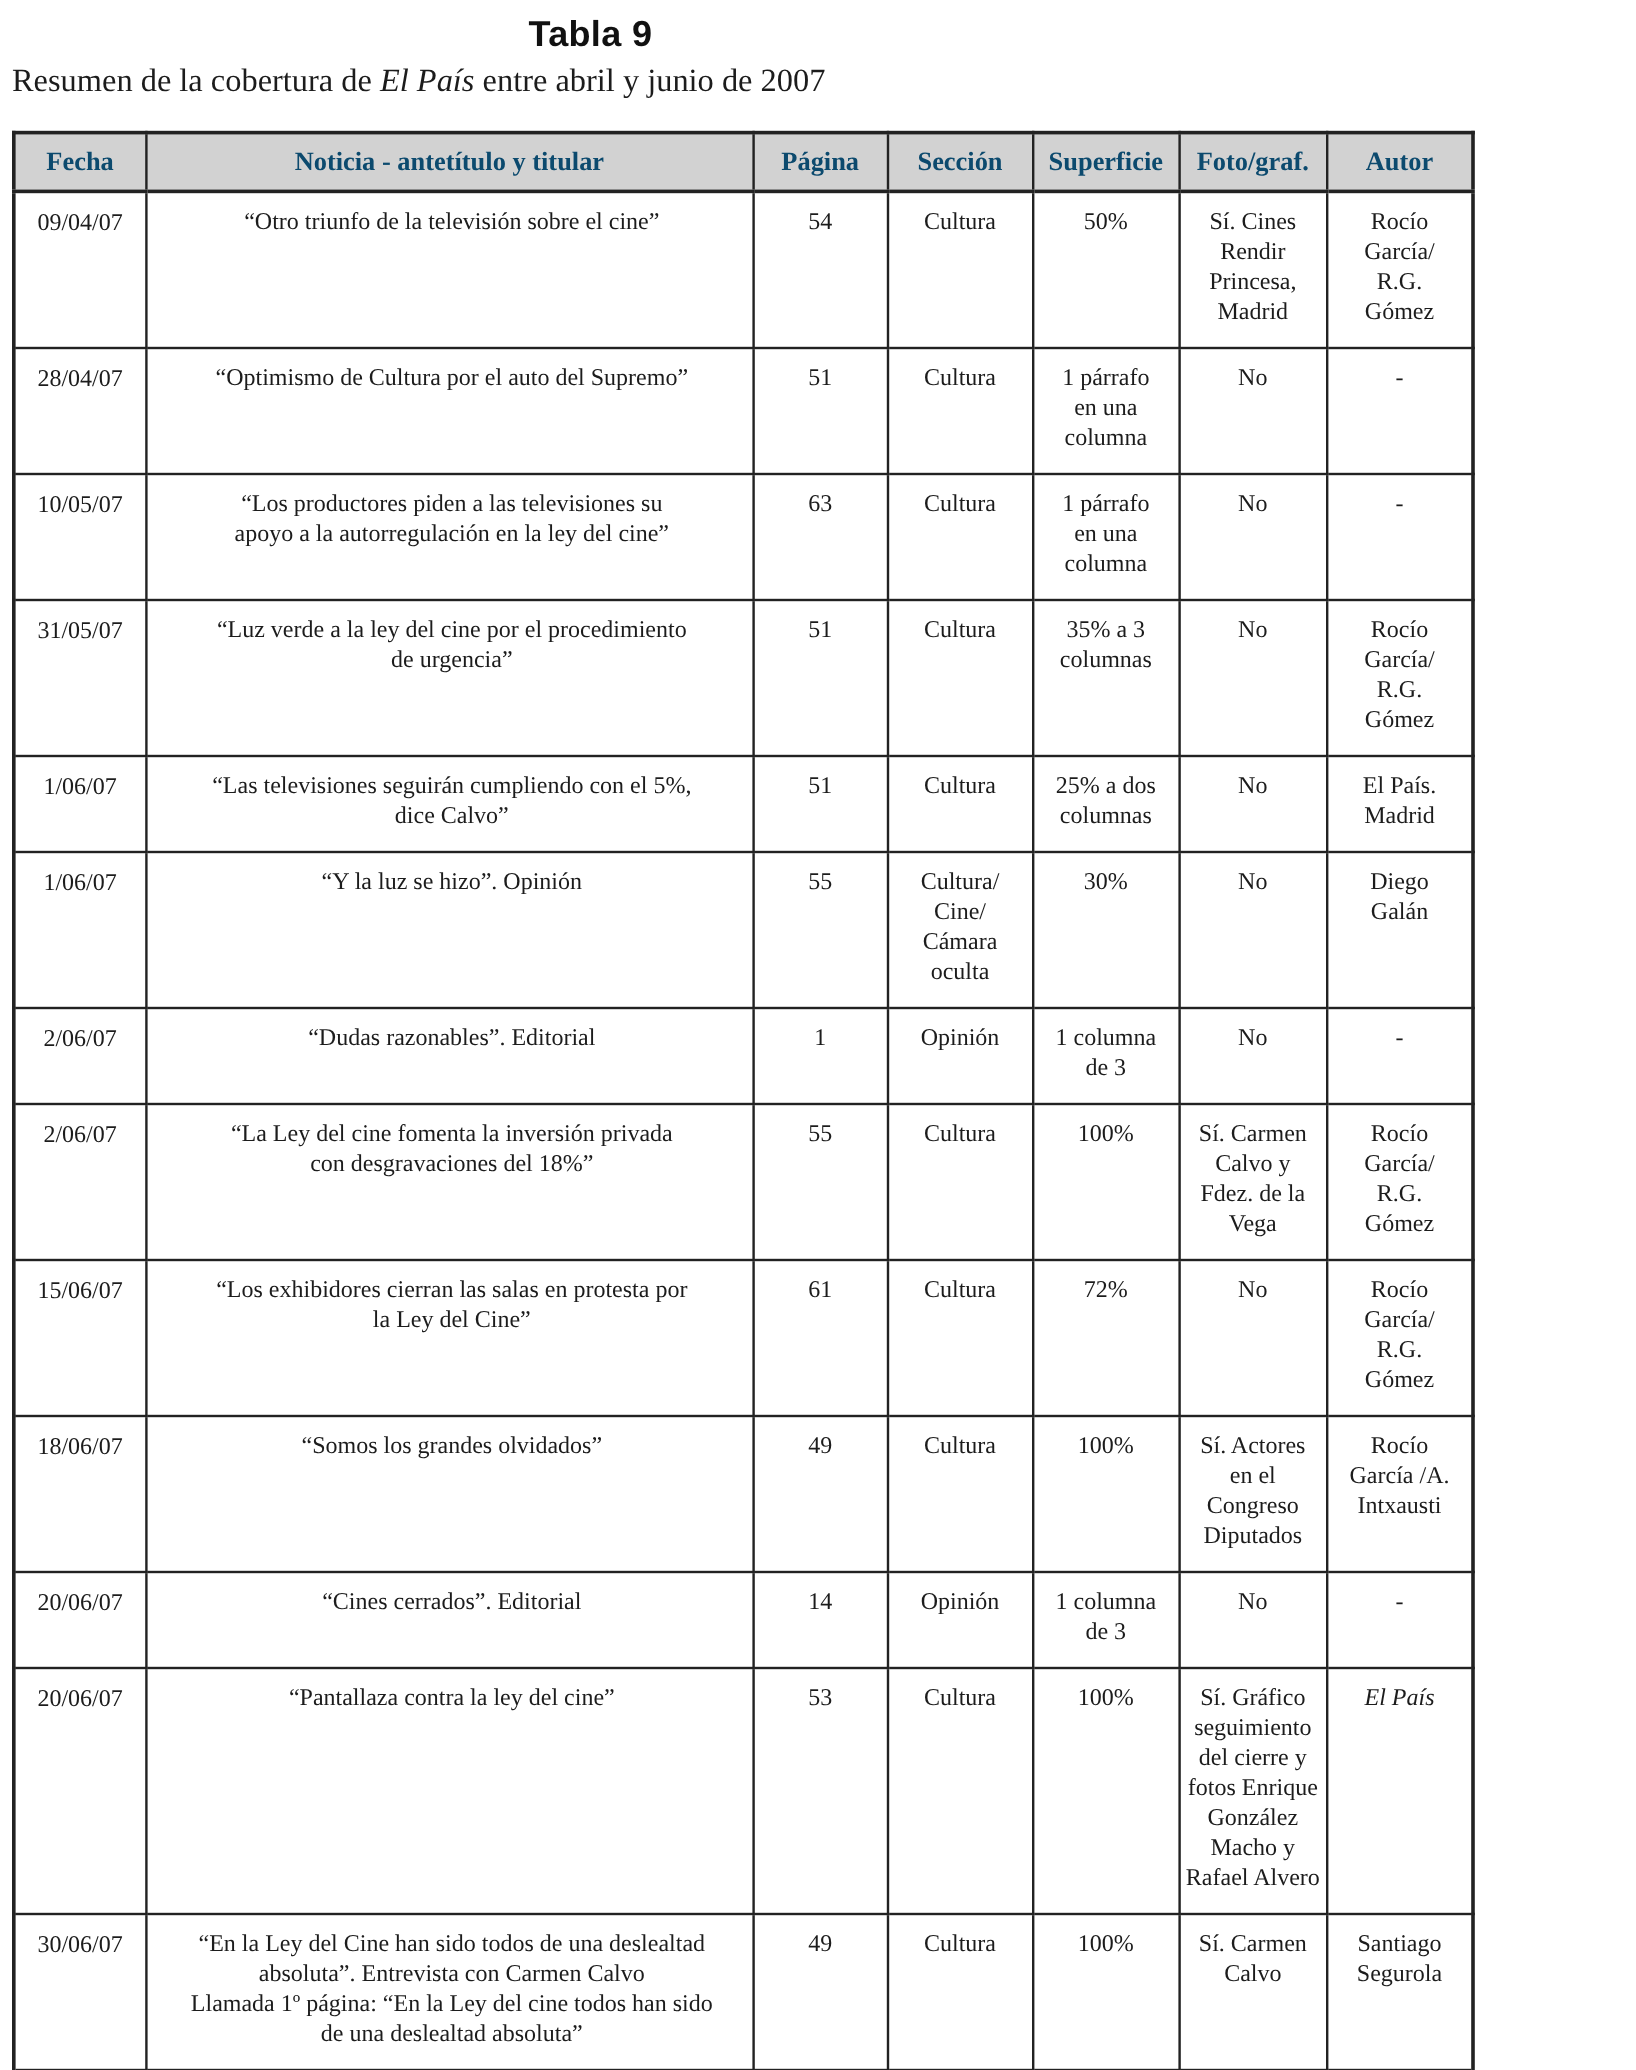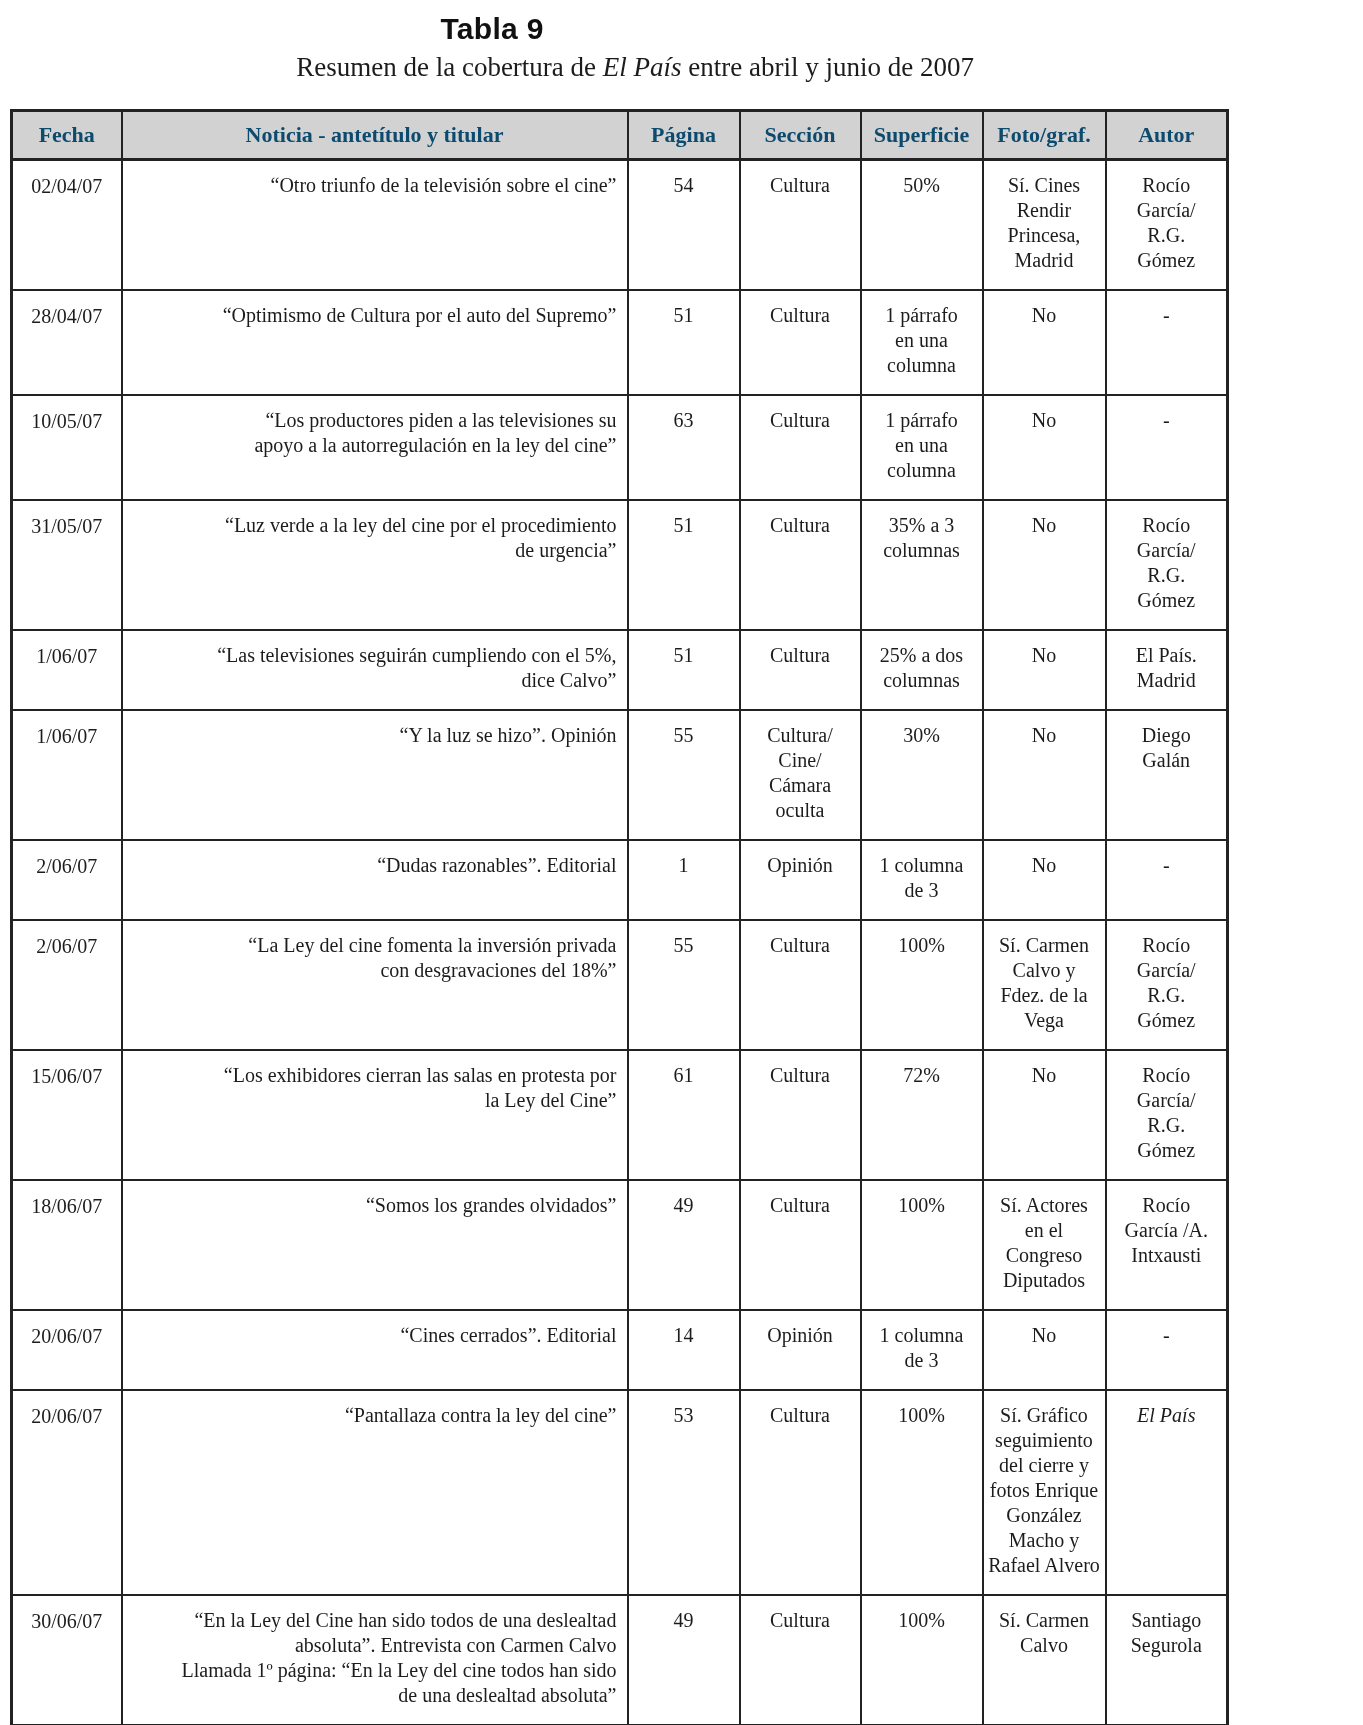--- a/index.html
+++ b/index.html
@@ -16,21 +16,21 @@
   .title {
     text-align: center;
     font-family: "Liberation Sans", "DejaVu Sans", sans-serif;
     font-weight: bold;
     font-size: 30px;
     letter-spacing: 0.3px;
     margin-bottom: 6px;
     color: #111;
   }
   .subtitle {
-    text-align: right;
+    text-align: left;
     font-size: 27px;
     margin-bottom: 26px;
   }
   .subtitle em { font-style: italic; }
 
   table {
     width: 1216px;
     table-layout: fixed;
     border-collapse: collapse;
     border: 3px solid var(--border, #222222);
@@ -49,21 +49,21 @@
   tbody td {
     border: 2px solid var(--border, #222222);
     vertical-align: top;
     font-size: 20px;
     line-height: 1.25;
     padding: 12px 3px 16px;
     text-align: center;
     white-space: pre-line;
   }
   td.c-noticia {
-    text-align: right;
+    text-align: center;
     padding-left: 14px;
     padding-right: 10px;
   }
   td.c-fecha { padding-top: 13px; }
   td.italic { font-style: italic; }
 </style>
 </head>
 <body>
 
 <div class="page">
@@ -89,21 +89,21 @@
           <th>Noticia - antetítulo y titular</th>
           <th>Página</th>
           <th>Sección</th>
           <th>Superficie</th>
           <th>Foto/graf.</th>
           <th>Autor</th>
         </tr>
       </thead>
       <tbody>
           <tr>
-    <td class="c-fecha">02/04/07</td>
+    <td class="c-fecha">09/04/07</td>
     <td class="c-noticia">“Otro triunfo de la televisión sobre el cine”</td>
     <td class="c-pagina">54</td>
     <td class="c-seccion">Cultura</td>
     <td class="c-superficie">50%</td>
     <td class="c-foto">Sí. Cines
 Rendir
 Princesa,
 Madrid</td>
     <td class="c-autor">Rocío
 García/

